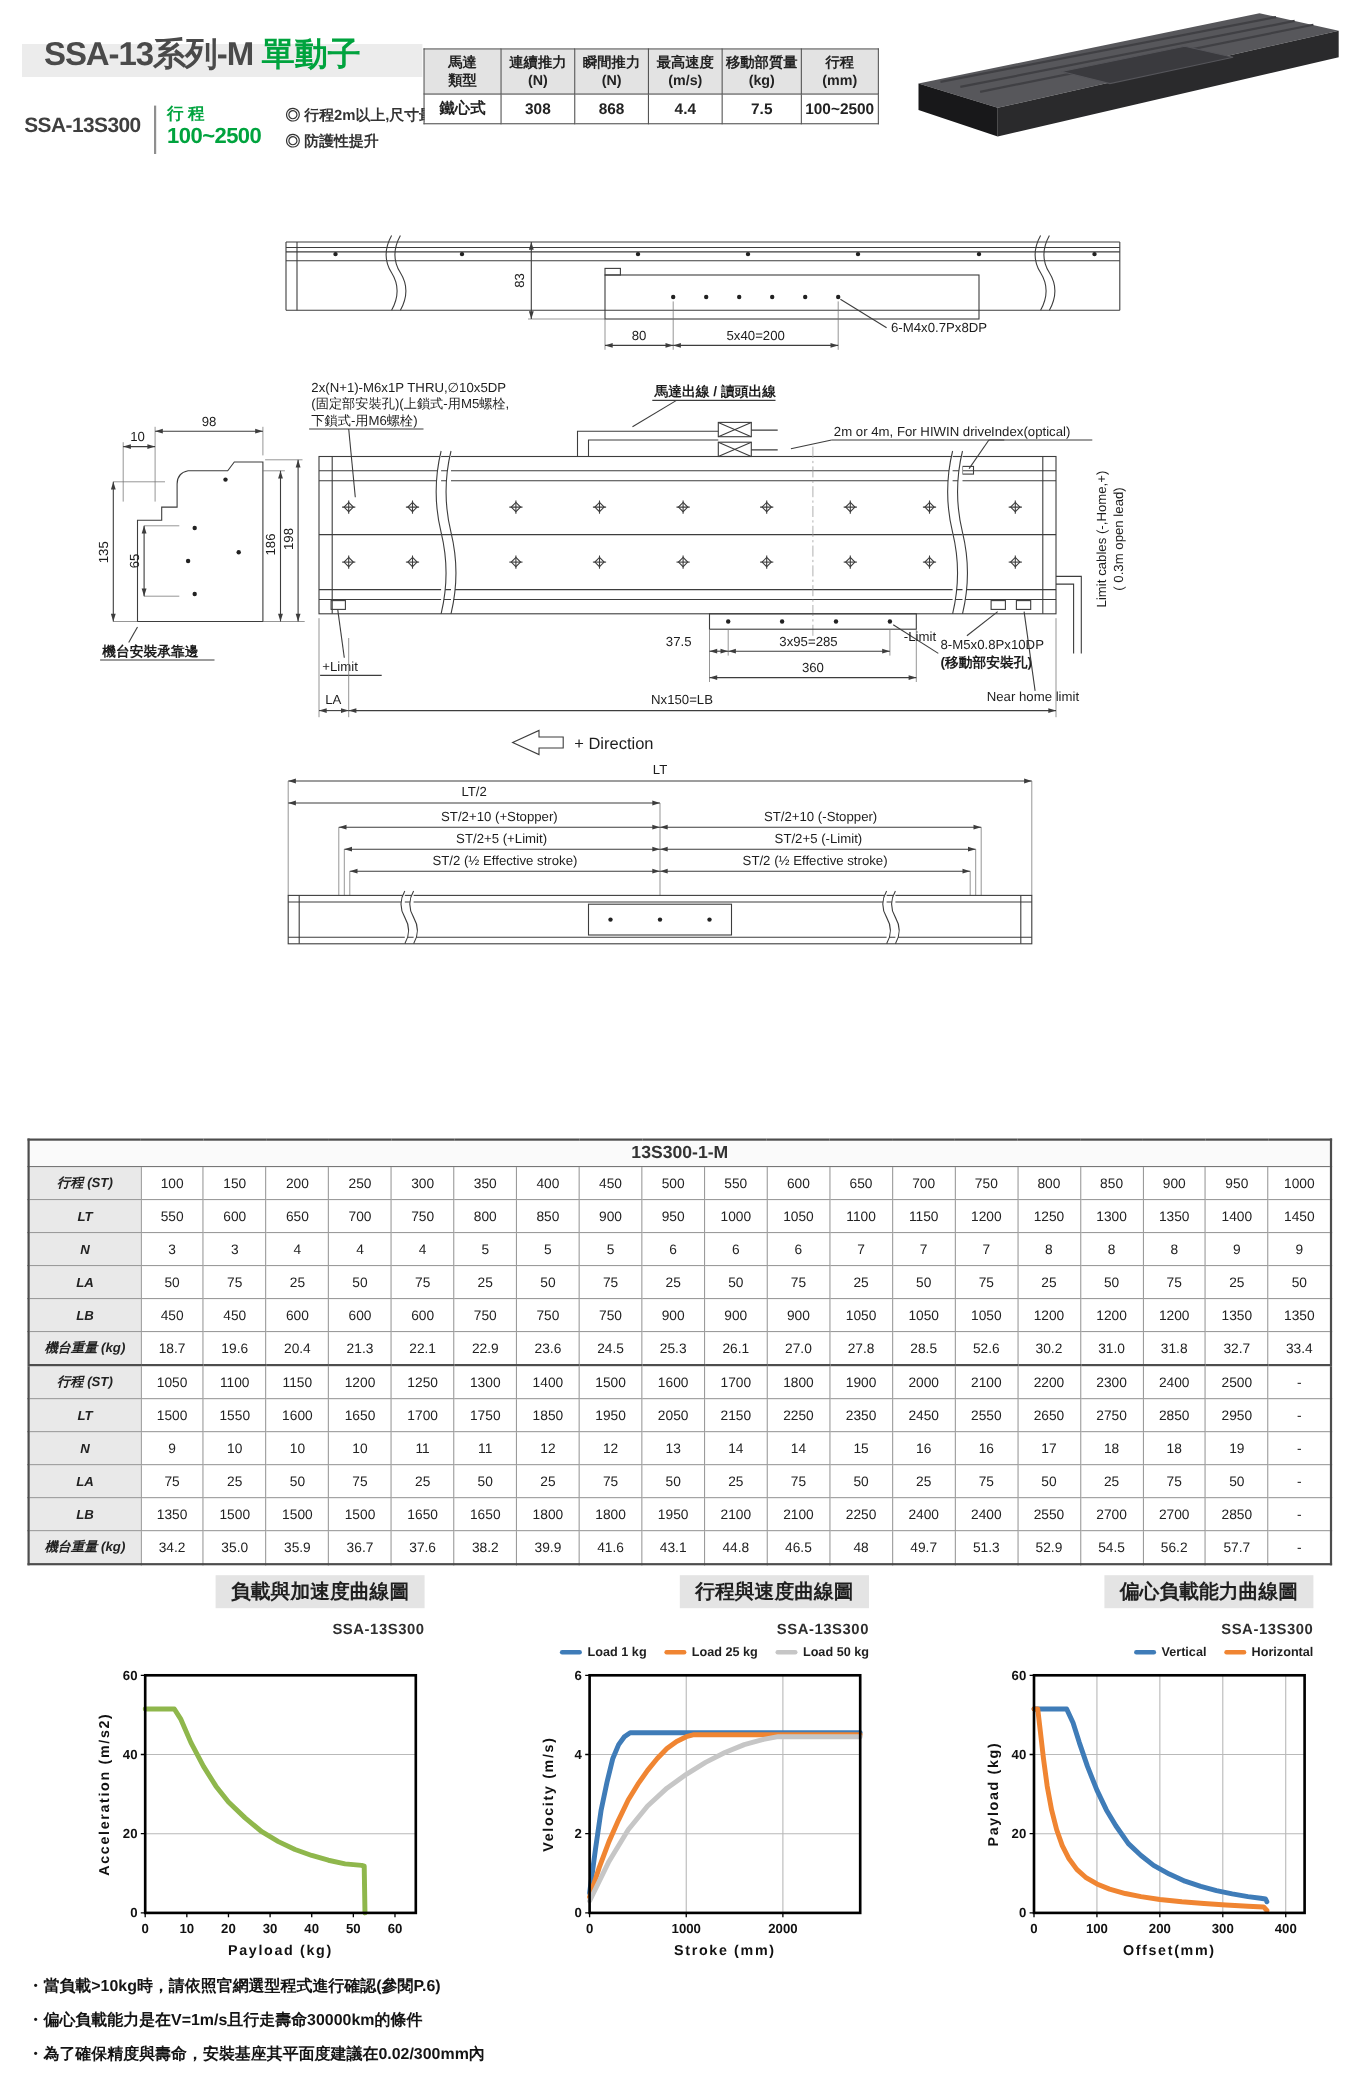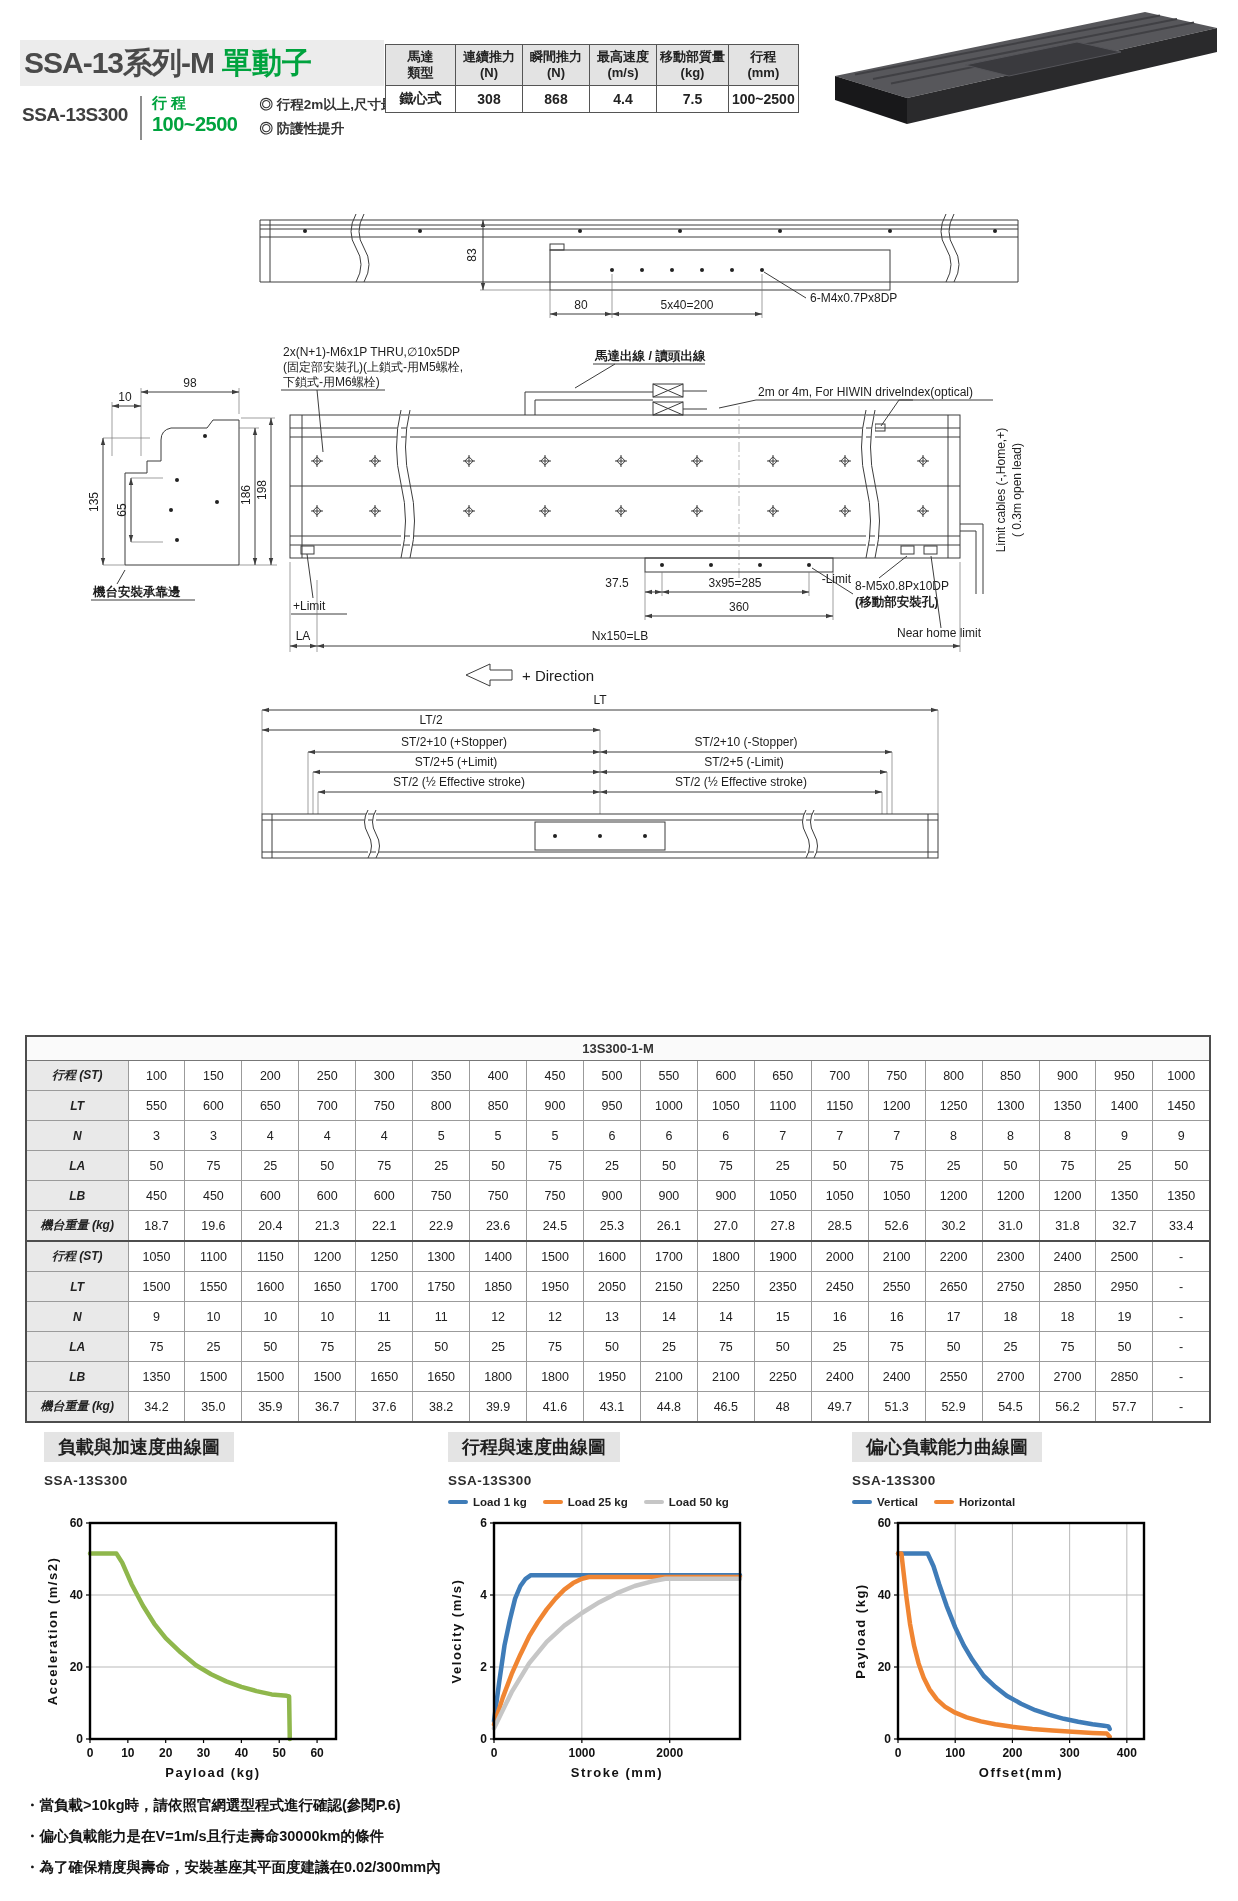--- a/index.html
+++ b/index.html
@@ -1,20 +1,20 @@
 <!DOCTYPE html>
 <html><head>
 <meta charset="utf-8">
 <style>
   html,body{margin:0;padding:0;background:#fff;}
   .page{position:relative;width:1238px;height:1901px;background:#fff;overflow:hidden;
         font-family:"Liberation Sans",sans-serif;color:#222;}
   
-  .title-strip{position:absolute;left:20px;top:40px;width:364px;height:46px;background:#ececec;
-               display:flex;align-items:center;padding-left:4px;box-sizing:border-box;}
+  .title-strip{position:absolute;left:20px;top:40px;width:364px;height:30px;background:#ececec;
+               display:flex;align-items:flex-end;padding-left:20px;box-sizing:border-box;}
   .title-main{font-size:30px;font-weight:bold;color:#4a4a4a;letter-spacing:-1px;}
   .title-accent{font-size:30px;font-weight:bold;color:#00a33e;margin-left:8px;}
   .model-row{position:absolute;left:22px;top:94px;display:flex;align-items:flex-start;}
   .model-name{font-size:19px;font-weight:bold;color:#3f3f3f;margin-top:10px;letter-spacing:-0.5px;}
   .model-divider{width:2px;height:44px;background:#8f8f8f;margin:2px 10px 0 12px;}
   .stroke-block{display:flex;flex-direction:column;}
   .stroke-label{font-size:15px;font-weight:bold;color:#00a33e;letter-spacing:4px;}
   .stroke-range{font-size:20px;font-weight:bold;color:#00a33e;letter-spacing:-0.5px;}
   .header-notes{margin-left:22px;display:flex;flex-direction:column;gap:6px;margin-top:2px;}
   .header-note{font-size:13.5px;font-weight:bold;color:#333;}
@@ -31,28 +31,28 @@
   .draw .ext{stroke:#777;stroke-width:0.7;}
   .draw .ctr{stroke:#999;stroke-width:0.7;stroke-dasharray:10 3 2 3;}
   .draw text{fill:#1d1d1d;font-size:12px;stroke:none;font-weight:normal;}
   .draw .cjk{font-size:12.5px;font-weight:bold;}
   .draw polygon.arr{fill:#3d3d3d;stroke:none;}
   .draw .whitefill{fill:#fff;}
   
   .dim-wrap{position:absolute;left:25px;top:1035px;width:1186px;}
   .dim-table{border-collapse:collapse;width:100%;table-layout:fixed;border:2px solid #4d4d4d;}
   .dim-table colgroup col.lblcol{width:102px;}
-  .dim-table thead td{border:1px solid #777;height:21px;text-align:center;font-size:13px;
+  .dim-table thead td{border:1px solid #777;height:21px;text-align:center;font-size:16px;
                       font-weight:bold;background:#fafafa;color:#333;}
   .dim-table th{border:1px solid #9b9b9b;background:#e9e9e9;font-size:12px;font-weight:bold;height:27px;font-style:italic;}
   .dim-table td{border:1px solid #9b9b9b;font-size:12.5px;text-align:center;height:27px;background:#fff;}
   .dim-table tr.block-start th,.dim-table tr.block-start td{border-top:2px solid #4d4d4d;}
   
   .charts{position:absolute;top:1432px;left:0;width:100%;display:flex;justify-content:center;gap:62px;}
-  .chart{width:342px;display:flex;flex-direction:column;align-items:flex-start;}
+  .chart{width:342px;display:flex;flex-direction:column;align-items:flex-end;}
   .chart-title{background:#e4e4e4;padding:3px 14px;font-size:18px;font-weight:bold;color:#1f1f1f;}
   .chart-sub{margin-top:11px;font-size:13.5px;font-weight:bold;color:#2e2e2e;letter-spacing:0.5px;}
   .chart-legend{height:22px;margin-top:3px;display:flex;gap:16px;align-items:center;
                 font-size:11.5px;font-weight:bold;color:#1f1f1f;}
   .leg-item{display:flex;align-items:center;gap:5px;}
   .leg-item .swatch{display:inline-block;width:20px;height:4.5px;border-radius:2.5px;}
   svg.plot .tick{font-size:12px;fill:#111;font-weight:bold;}
   svg.plot .axis{font-size:13px;fill:#111;font-weight:bold;letter-spacing:1.5px;}
   
   .notes{position:absolute;left:25px;top:1796px;}

